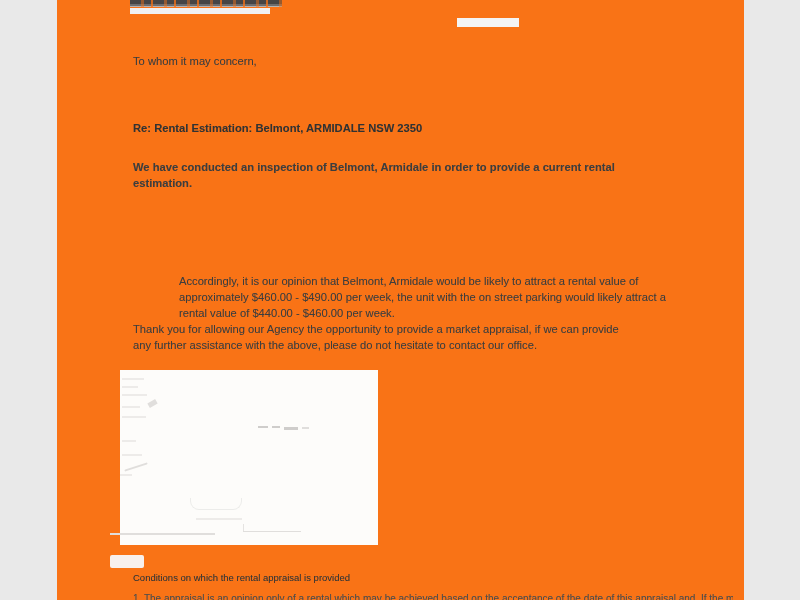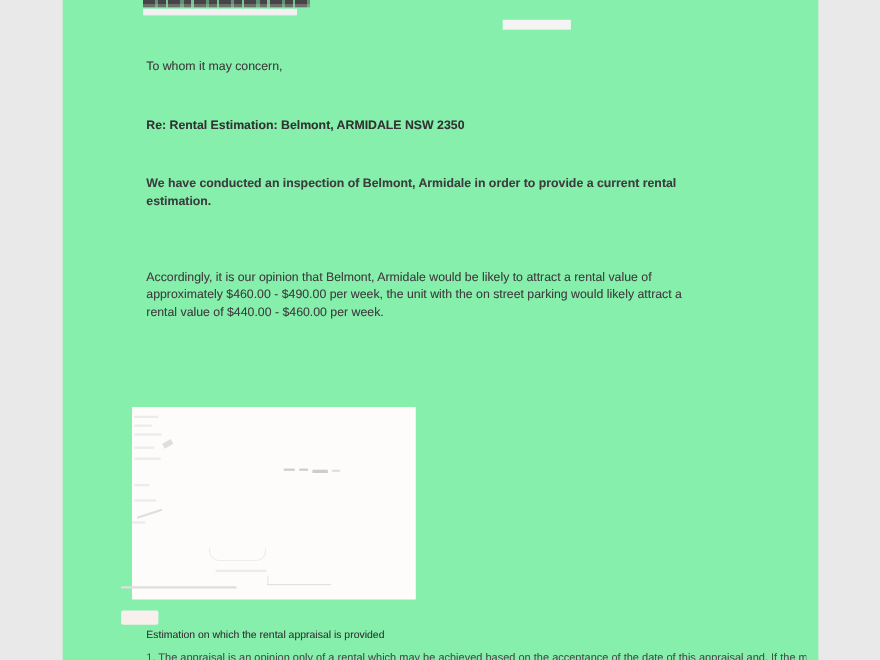--- a/index.html
+++ b/index.html
@@ -7,21 +7,21 @@
   body {
     background: #e9e9e9;
     font-family: "Liberation Sans", sans-serif;
     position: relative;
   }
   .canvas { position: absolute; inset: 0; }
   .page {
     position: absolute;
     left: 57px; top: 0;
     width: 687px; height: 600px;
-    background: #86efac;
+    background: #f97316;
     overflow: hidden;
   }
   .txt {
     position: absolute;
     left: 76px;
     color: #3d3d3d;
     font-size: 11.2px;
     line-height: 16px;
     white-space: pre;
     text-shadow: 0 0 0.6px rgba(80,80,80,0.35);
@@ -42,24 +42,24 @@
     width: 140px; height: 6px;
     background: #f1f1f1;
   }
   .top-right-smudge {
     position: absolute;
     left: 400px; top: 18px;
     width: 62px; height: 9px;
     background: #f4f4f4;
   }
   .salutation { top: 53px; }
-  .subject { top: 106px; font-weight: bold; color: #323232; text-align: center; }
+  .subject { top: 120px; font-weight: bold; color: #323232; text-align: center; }
   .p1 { top: 159px; font-weight: bold; }
   .p2 { top: 202px; }
-  .p3 { top: 244px; }
+  .p3 { top: 273px; margin-left: 46px; }
   .p4 { top: 321px; }
   .sig-area {
     position: absolute;
     left: 63px; top: 370px;
     width: 258px; height: 175px;
     background: #fdfcfa;
   }
   .mark { position: absolute; background: #edebe9; }
   .mark.dark { background: #cfcdcb; }
   .mark.mid { background: #e0dedc; }
@@ -110,20 +110,22 @@
     <div class="top-right-smudge"></div>
 
     <p class="txt salutation">To whom it may concern,</p>
     <p class="txt subject">Re: Rental Estimation: Belmont, ARMIDALE NSW 2350</p>
 
     <p class="txt p1">We have conducted an inspection of Belmont, Armidale in order to provide a current rental
 estimation.</p>
     <p class="txt p3">Accordingly, it is our opinion that Belmont, Armidale would be likely to attract a rental value of
 approximately $460.00 - $490.00 per week, the unit with the on street parking would likely attract a
 rental value of $440.00 - $460.00 per week.</p>
+    <p class="txt p4">Thank you for allowing our Agency the opportunity to provide a market appraisal, if we can provide
+any further assistance with the above, please do not hesitate to contact our office.</p>
 
     <div class="sig-area">
       <div class="mark" style="left:2px;  top:8px;   width:22px; height:2px;"></div>
       <div class="mark" style="left:2px;  top:16px;  width:16px; height:2px;"></div>
       <div class="mark" style="left:2px;  top:24px;  width:25px; height:2px;"></div>
       <div class="mark mid" style="left:28px; top:31px;  width:9px;  height:5px; transform:rotate(-30deg);"></div>
       <div class="mark" style="left:2px;  top:36px;  width:18px; height:2px;"></div>
       <div class="mark" style="left:2px;  top:46px;  width:24px; height:2px;"></div>
       <div class="mark dark" style="left:138px; top:56px; width:10px; height:2px;"></div>
       <div class="mark dark" style="left:152px; top:56px; width:8px;  height:2px;"></div>
@@ -135,17 +137,17 @@
       <div class="mark" style="left:0px; top:104px; width:12px; height:2px;"></div>
       <div class="bracket" style="left:70px; top:128px; width:52px; height:12px;"></div>
       <div class="mark" style="left:76px; top:148px; width:46px; height:2px;"></div>
     </div>
 
     <div class="mark mid" style="left:53px; top:533px; width:105px; height:2px;"></div>
     <div class="tickline-v" style="left:186px; top:524px; height:8px;"></div>
     <div class="mark mid" style="left:186px; top:531px; width:58px; height:1px;"></div>
 
     <div class="pre-smudge"></div>
-    <p class="cond-head">Estimation on which the rental appraisal is provided</p>
+    <p class="cond-head">Conditions on which the rental appraisal is provided</p>
     <p class="cond-line">1. The appraisal is an opinion only of a rental which may be achieved based on the acceptance of the date of this appraisal and. If the market...</p>
 
   </div>
 </div>
 
 </body></html>

